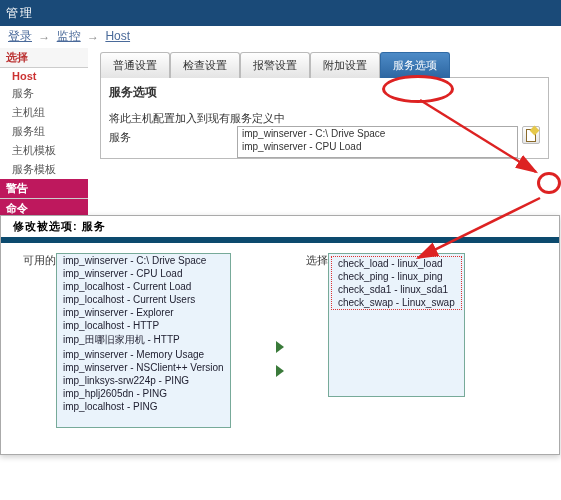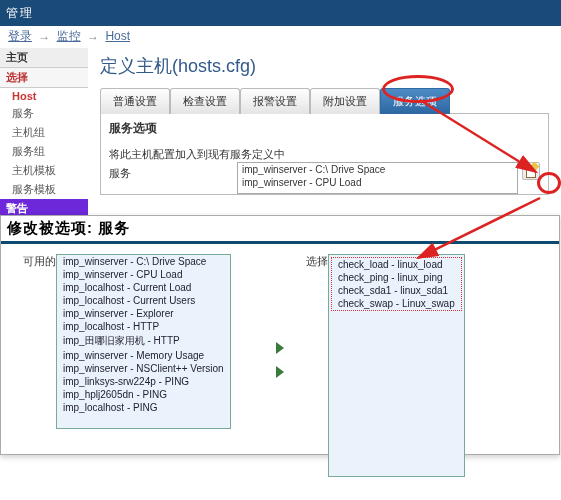--- a/index.html
+++ b/index.html
@@ -10,21 +10,21 @@
   .breadcrumb { height: 20px; line-height: 20px; padding: 0 8px; font-size: 12px; color: #4a6a9a; }
   .breadcrumb a { color: #4a6a9a; text-decoration: underline; }
   .breadcrumb span.sep { color: #888; padding: 0 3px; }
 
   
   .body-split { display: flex; height: 170px; }
 
   
   .sidebar { width: 88px; background: #fff; border-right: 0; padding-top: 2px; }
   .sidebar .grp-hdr { background: #eee; color: #333; font-weight: bold; font-size: 11px; padding: 2px 6px; border-bottom: 1px solid #ccc; }
-  .sidebar .grp-hdr.dark { background: #6d28d9; color: #fff; }
+  .sidebar .grp-hdr.dark { background: #be185d; color: #fff; }
   .sidebar .item { color: #555; font-size: 11px; padding: 2px 0 2px 12px; }
   .sidebar .item.active { color: #c33; font-weight: bold; }
 
   
   .main { flex: 1; padding: 6px 12px 0 12px; position: relative; }
   .page-title { font-size: 18px; color: #335a8a; margin: 2px 0 10px 0; font-weight: normal; }
 
   
   .tabs { display: flex; position: relative; z-index: 1; }
   .tab { border: 1px solid #bbb; border-bottom: none; background: #f3f3f3; color: #333; padding: 5px 12px; font-size: 11px; margin-right: 0; cursor: pointer; border-radius: 3px 3px 0 0; background: linear-gradient(#fefefe,#e4e4e4); }
@@ -43,25 +43,25 @@
   .field-icon::before { content: ""; position: absolute; left: 3px; top: 2px; width: 8px; height: 11px; background: #fff; border: 1px solid #8a6a2a; }
   .field-icon::after { content: ""; position: absolute; left: 8px; top: 0px; width: 7px; height: 7px; background: #e6c84a; transform: rotate(45deg); }
 
   
   .anno-oval-tab { pointer-events: none; position: absolute; border: 3px solid #d22; border-radius: 50%; left: 382px; top: 75px; width: 72px; height: 28px; z-index: 400; }
   .anno-oval-icon { pointer-events: none; position: absolute; border: 3px solid #d22; border-radius: 50%; left: 537px; top: 172px; width: 24px; height: 22px; z-index: 400; }
   .arrowsvg { position: absolute; left: 0; top: 0; width: 561px; height: 500px; pointer-events: none; z-index: 399; }
 
   
   .modal { position: absolute; left: 0; top: 215px; width: 560px; height: 240px; background: #fff; border: 1px solid #aaa; box-shadow: 0 2px 6px rgba(0,0,0,0.2); }
-  .modal-title { font-size: 15px; font-weight: bold; padding: 3px 6px; border-bottom: 3px solid #0c4a6e; letter-spacing: 1px; }
+  .modal-title { font-size: 11px; font-weight: bold; padding: 3px 12px; border-bottom: 6px solid #0c4a6e; letter-spacing: 1px; }
   .modal-body { display: flex; gap: 18px; padding: 10px 22px; height: 210px; position: relative; align-items: flex-start; }
   .col { flex: 1; display: flex; flex-direction: row; }
   .col-label { font-size: 11px; color: #333; margin-bottom: 4px; }
-  .listbox { border: 1px solid #7a9; background: #eaf3fb; height: 223px; overflow: auto; font-size: 10px; color: #223; position: relative; }
+  .listbox { border: 1px solid #7a9; background: #eaf3fb; height: 144px; overflow: auto; font-size: 10px; color: #223; position: relative; }
   .listbox.left { height: 175px; }
   .listbox .li { padding: 1px 6px; white-space: nowrap; cursor: default; }
   .listbox .select-box { border: 1px dotted #d33; margin: 2px; padding: 0; }
 
   .midcol { display: flex; flex-direction: column; justify-content: center; gap: 8px; align-items: center; height: 175px; margin-top: 18px; }
   .movebtn { width: 16px; height: 16px; cursor: pointer; }
   .movebtn svg { width: 16px; height: 16px; display: block; }
 
   
 
@@ -80,36 +80,34 @@
   <a href="#">登录</a>
   <span class="sep">→</span>
   <a href="#">监控</a>
   <span class="sep">→</span>
   <a href="#">Host</a>
 </div>
 
 <div class="body-split">
 
   <div class="sidebar">
-    <div class="grp-hdr">主页</div>
     <div class="grp-hdr" style="background:#f6f6f6;color:#b33;">选择</div>
     <div class="item active">Host</div>
     <div class="item">服务</div>
     <div class="item">主机组</div>
     <div class="item">服务组</div>
     <div class="item">主机模板</div>
     <div class="item">服务模板</div>
     <div class="grp-hdr dark">警告</div>
     <div class="grp-hdr dark">命令</div>
     <div class="grp-hdr dark">特征</div>
     <div class="grp-hdr dark">工具</div>
   </div>
 
   <div class="main">
-    <h1 class="page-title">定义主机(hosts.cfg)</h1>
 
     <div class="tabs">
       <div class="tab">普通设置</div>
       <div class="tab">检查设置</div>
       <div class="tab">报警设置</div>
       <div class="tab">附加设置</div>
       <div class="tab active">服务选项</div>
     </div>
 
     <div class="tab-content">

